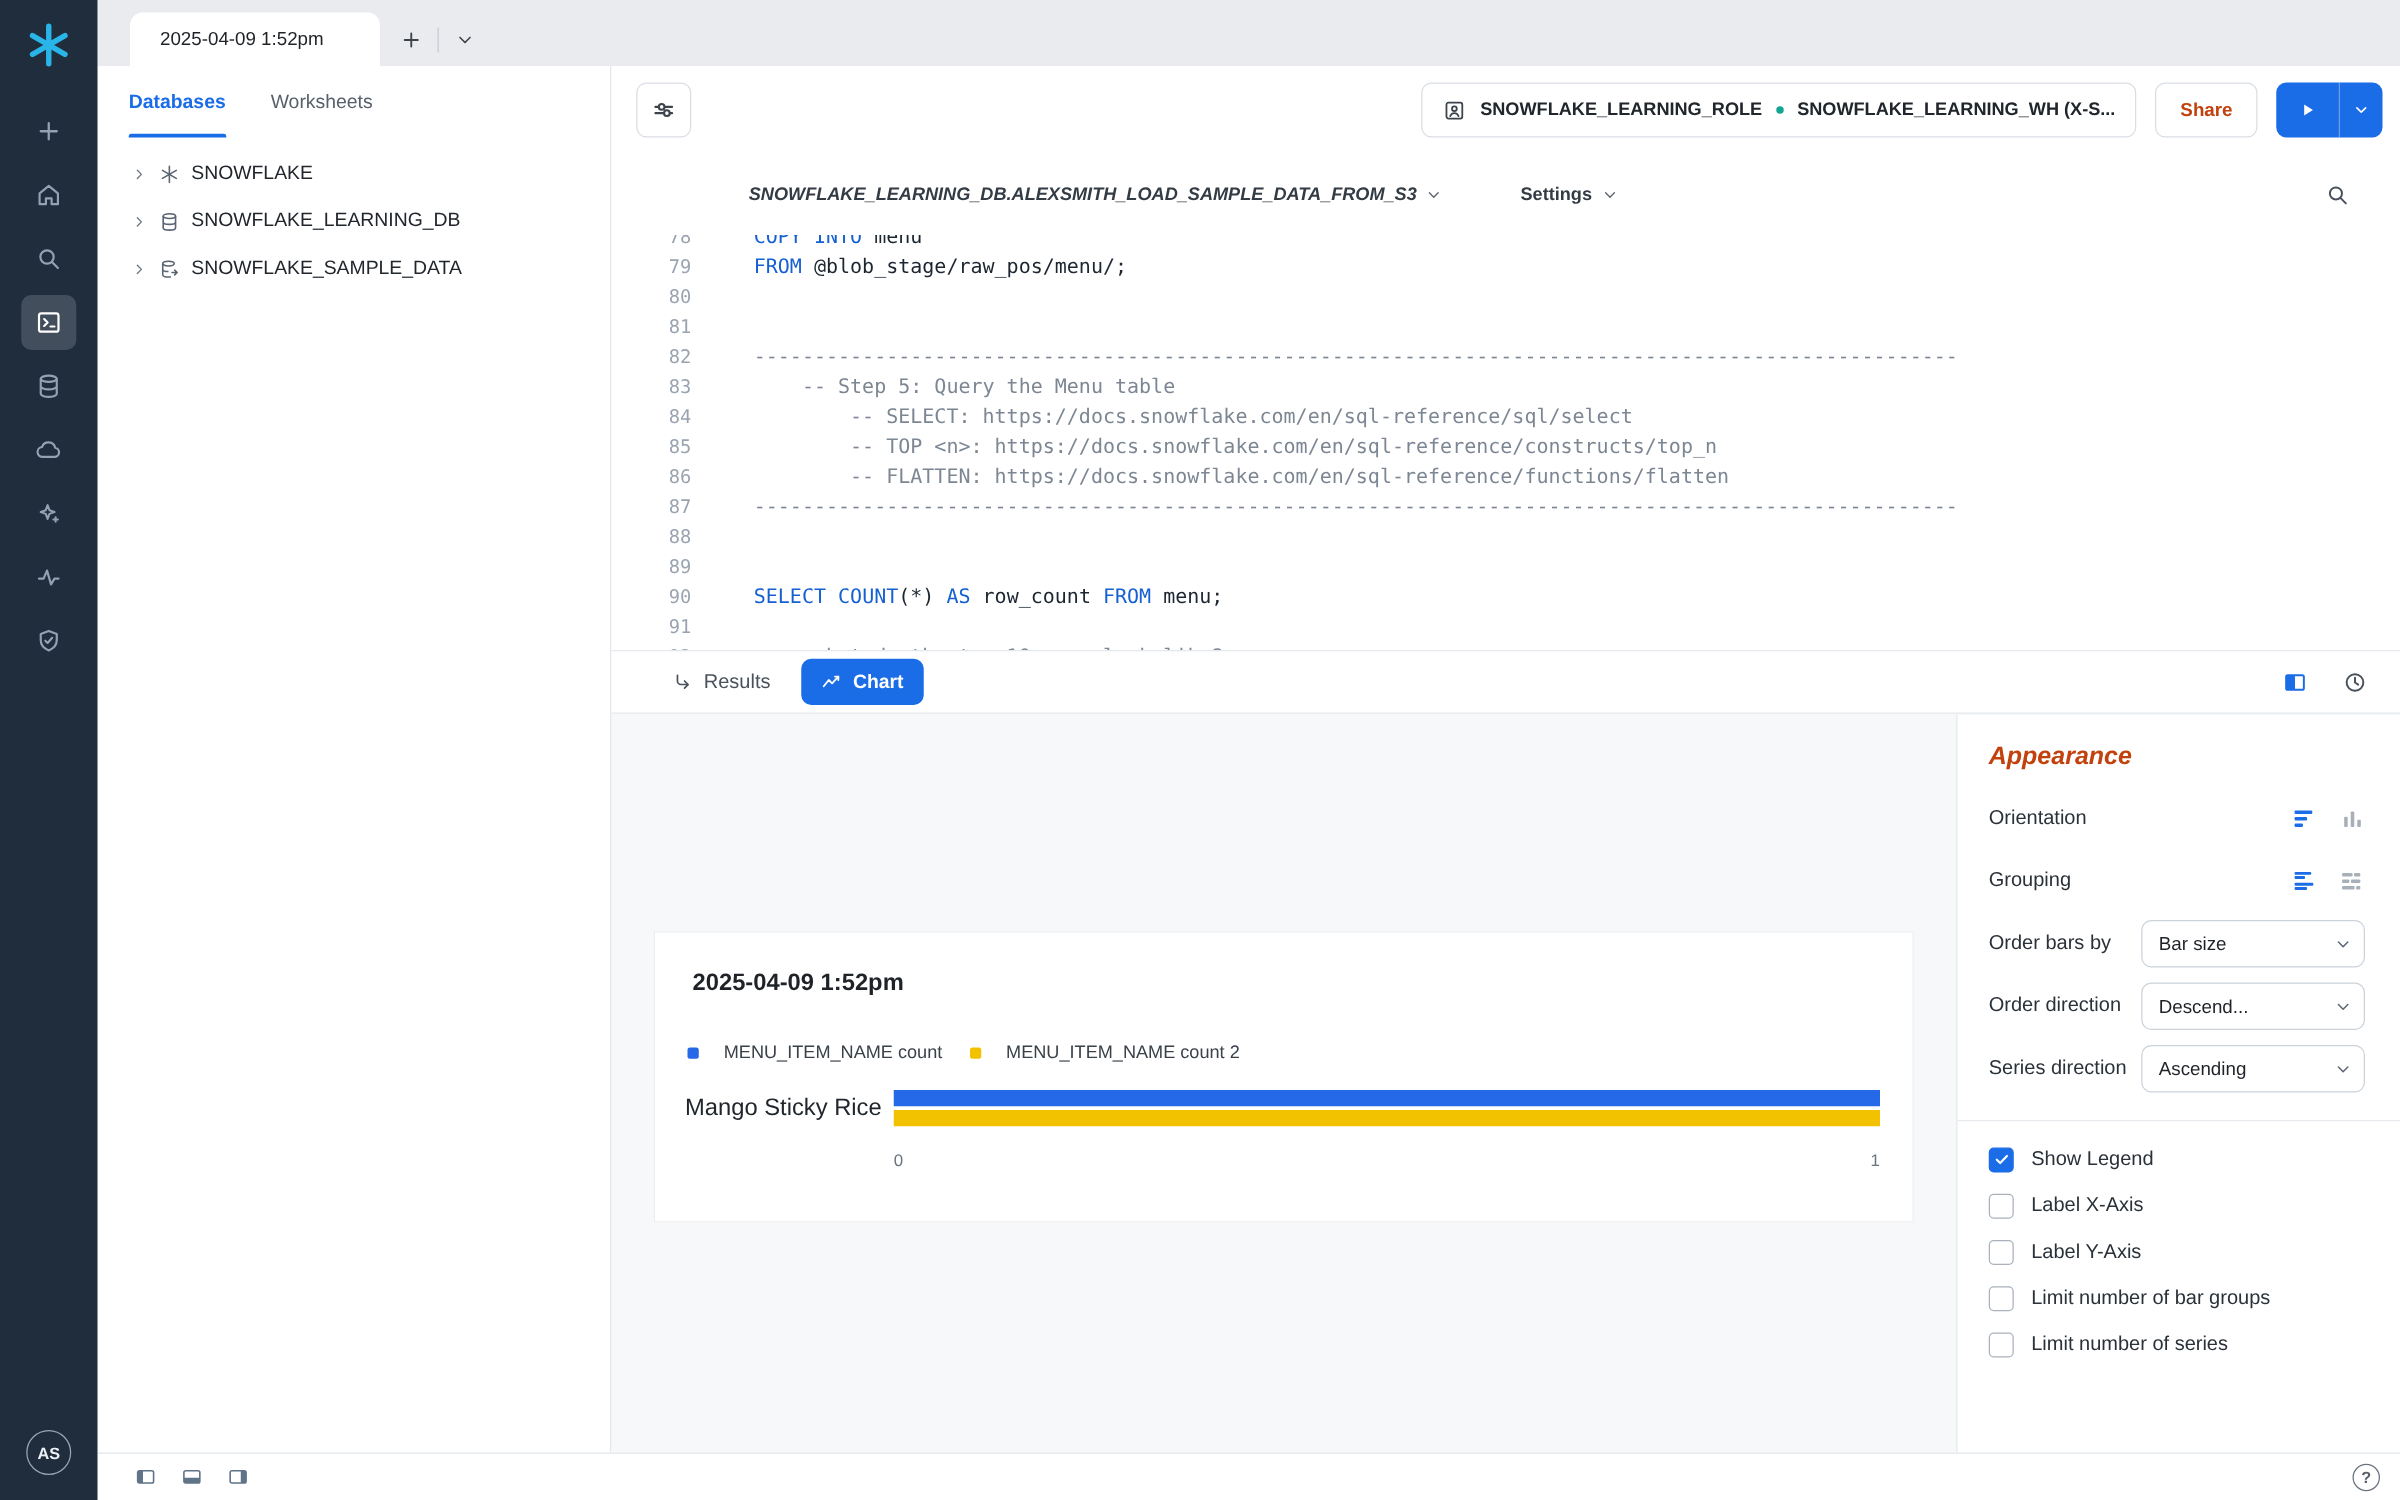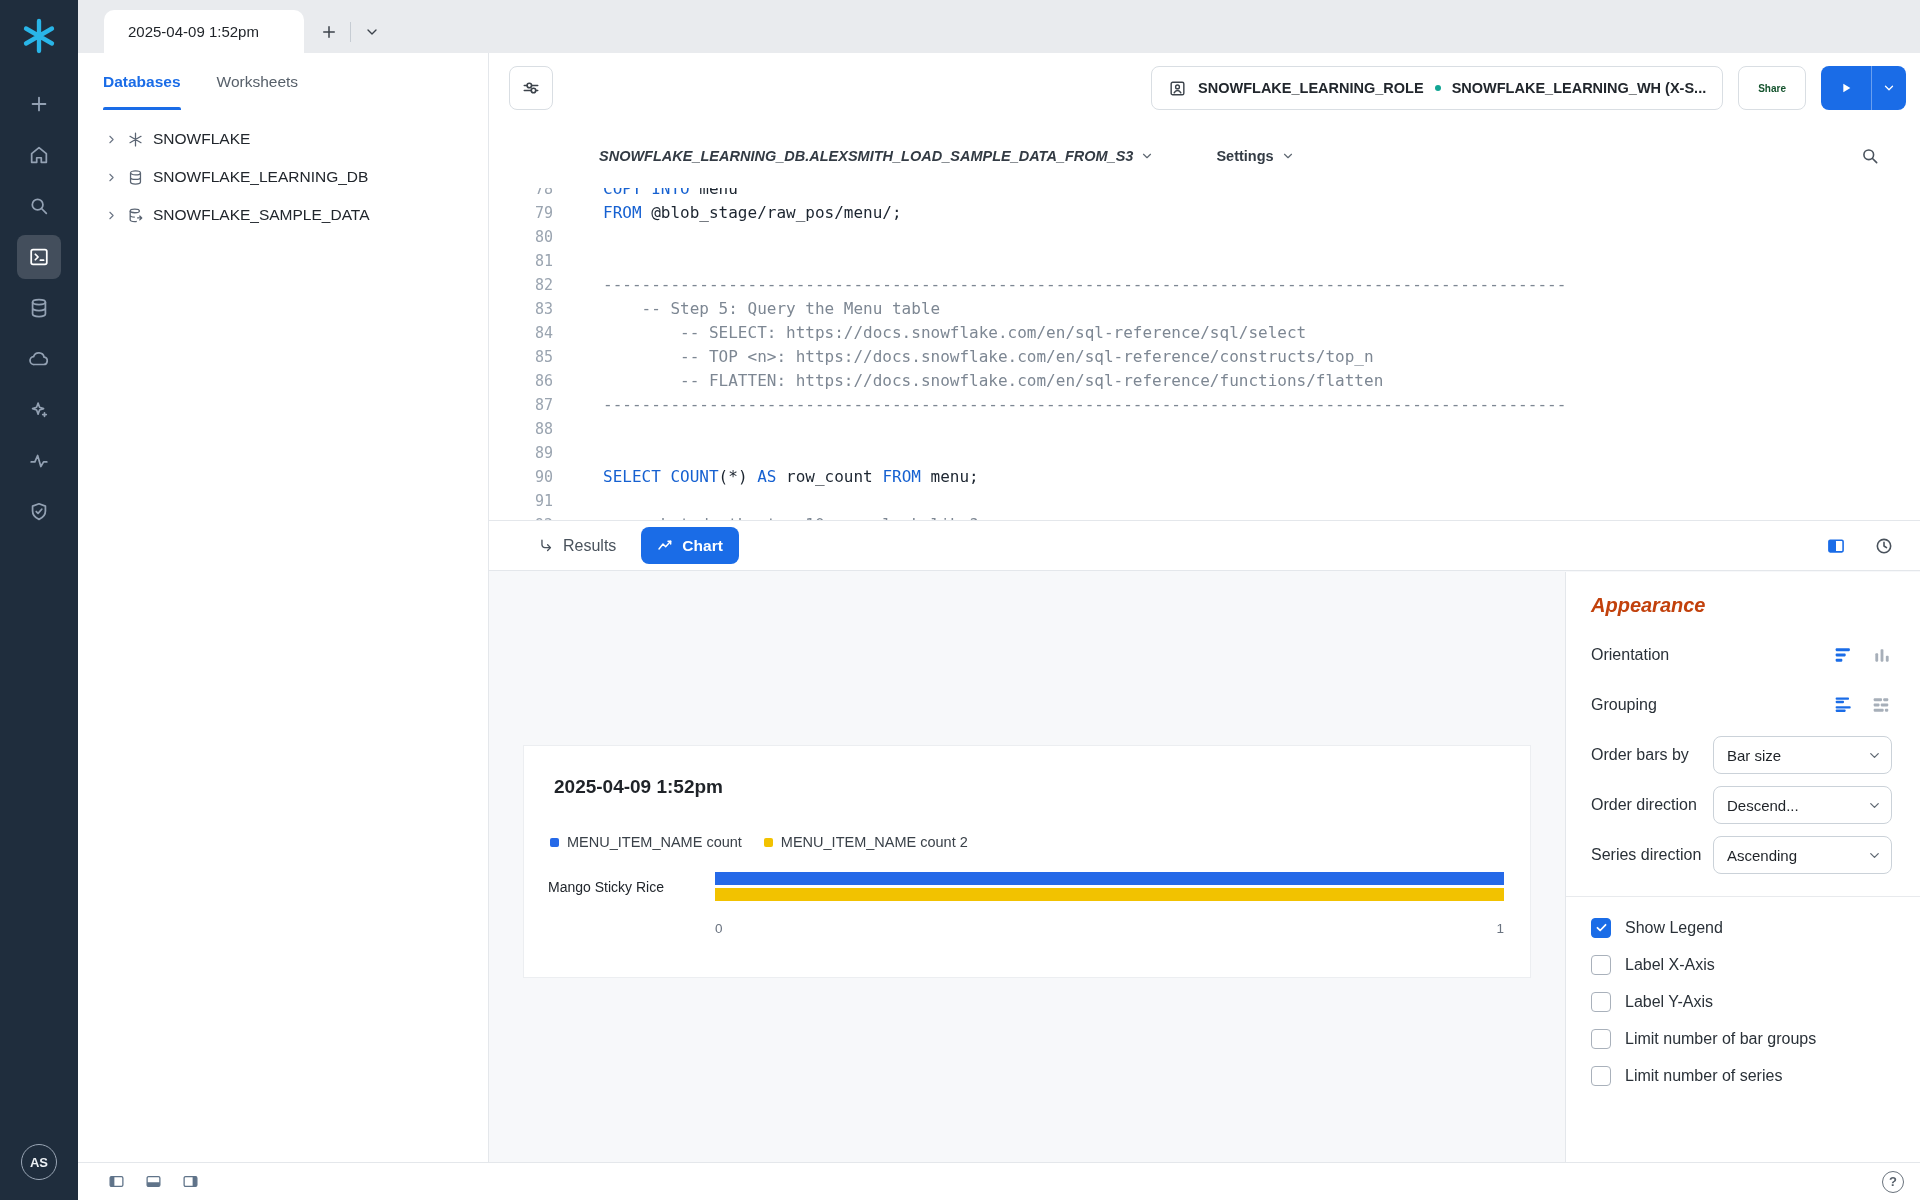--- a/index.html
+++ b/index.html
@@ -48,21 +48,21 @@
   .main-toolbar { position:absolute; left:489px; top:53px; right:0; height:70px; background:#fff;
     display:flex; align-items:center; padding:0 14px 0 20px; }
   .filter-btn { width:44px; height:44px; border:1px solid #D9DEE3; border-radius:8px; background:#fff;
     display:flex; align-items:center; justify-content:center; }
   .toolbar-right { margin-left:auto; display:flex; align-items:center; gap:15px; }
   .role-pill { height:44px; border:1px solid #D9DEE3; border-radius:8px; background:#fff;
     display:flex; align-items:center; gap:11px; padding:0 16px; cursor:pointer; }
   .role-text,.wh-text { font-size:14.5px; font-weight:600; color:#21262C; white-space:nowrap; }
   .green-dot { width:6px; height:6px; border-radius:50%; }
   .share-btn { height:44px; border:1px solid #D9DEE3; border-radius:8px; background:#fff; padding:0 19px;
-    display:flex; align-items:center; font-size:10px; font-weight:600; color:#14532d; cursor:pointer; }
+    display:flex; align-items:center; font-size:15px; font-weight:600; color:#c2410c; cursor:pointer; }
   .run-split { height:44px; border-radius:8px; background:#1A6CE7; display:flex; align-items:stretch; overflow:hidden; }
   .run-btn { width:50px; display:flex; align-items:center; justify-content:center; cursor:pointer; }
   .run-divider { width:1px; background:rgba(255,255,255,.35); }
   .run-chevron { width:34px; display:flex; align-items:center; justify-content:center; cursor:pointer; }
 
   
   .ws-header { position:absolute; left:489px; top:123px; right:0; height:65px; background:#fff;
     display:flex; align-items:center; padding:0 40px 0 110px; }
   .ws-path { display:flex; align-items:center; gap:7px; font-size:14.5px; font-weight:600; color:#333B44; cursor:pointer;font-style:italic; }
   .ws-settings { display:flex; align-items:center; gap:7px; font-size:14.5px; font-weight:600; color:#333B44;
@@ -88,24 +88,24 @@
   .chart-pill { margin-left:25px; height:37px; background:#1A6CE7; color:#fff; border-radius:8px;
     display:flex; align-items:center; gap:9px; padding:0 16px; font-size:15.5px; font-weight:600; cursor:pointer; }
   .bar-right { margin-left:auto; display:flex; align-items:center; gap:28px; }
 
   
   .chart-region { position:absolute; left:489px; top:572px; right:355px; bottom:38px; background:#F7F8FA; }
   .chart-card { position:absolute; left:34px; top:173px; width:1008px; height:233px; background:#fff;
     border:1px solid #ECEEF1; }
   .card-title { padding:30px 0 0 30px; font-size:19px; font-weight:700; color:#1F2328; }
   .legend { display:flex; gap:22px; margin:36px 0 0 26px; }
-  .legend-item { display:flex; align-items:center; gap:8px; font-size:14.5px; color:#3A4149; }
+  .legend-item { display:flex; align-items:center; gap:20px; font-size:14.5px; color:#3A4149; }
   .legend-dot { width:9px; height:9px; border-radius:2px; display:inline-block; }
   .bars-row { display:flex; align-items:center; margin:22px 26px 0 24px; }
-  .cat-label { width:167px; font-size:14px; color:#21262C; }
+  .cat-label { width:167px; font-size:19px; color:#21262C; }
   .bar-track { flex:1; display:flex; flex-direction:column; gap:3px; }
   .bar { height:13px; }
   .axis-row { display:flex; justify-content:space-between; margin:20px 26px 0 191px;
     font-size:13.5px; color:#6A7380; }
 
   
   .appearance { position:absolute; right:0; top:572px; width:355px; bottom:38px; background:#fff;
     border-left:1px solid #E4E7EB; padding:22px 28px 0 25px; }
   .app-title { font-size:20px; font-weight:700; color:#c2410c; margin-bottom:13px;font-style:italic; }
   .app-row { display:flex; align-items:center; justify-content:space-between; height:50px; }

